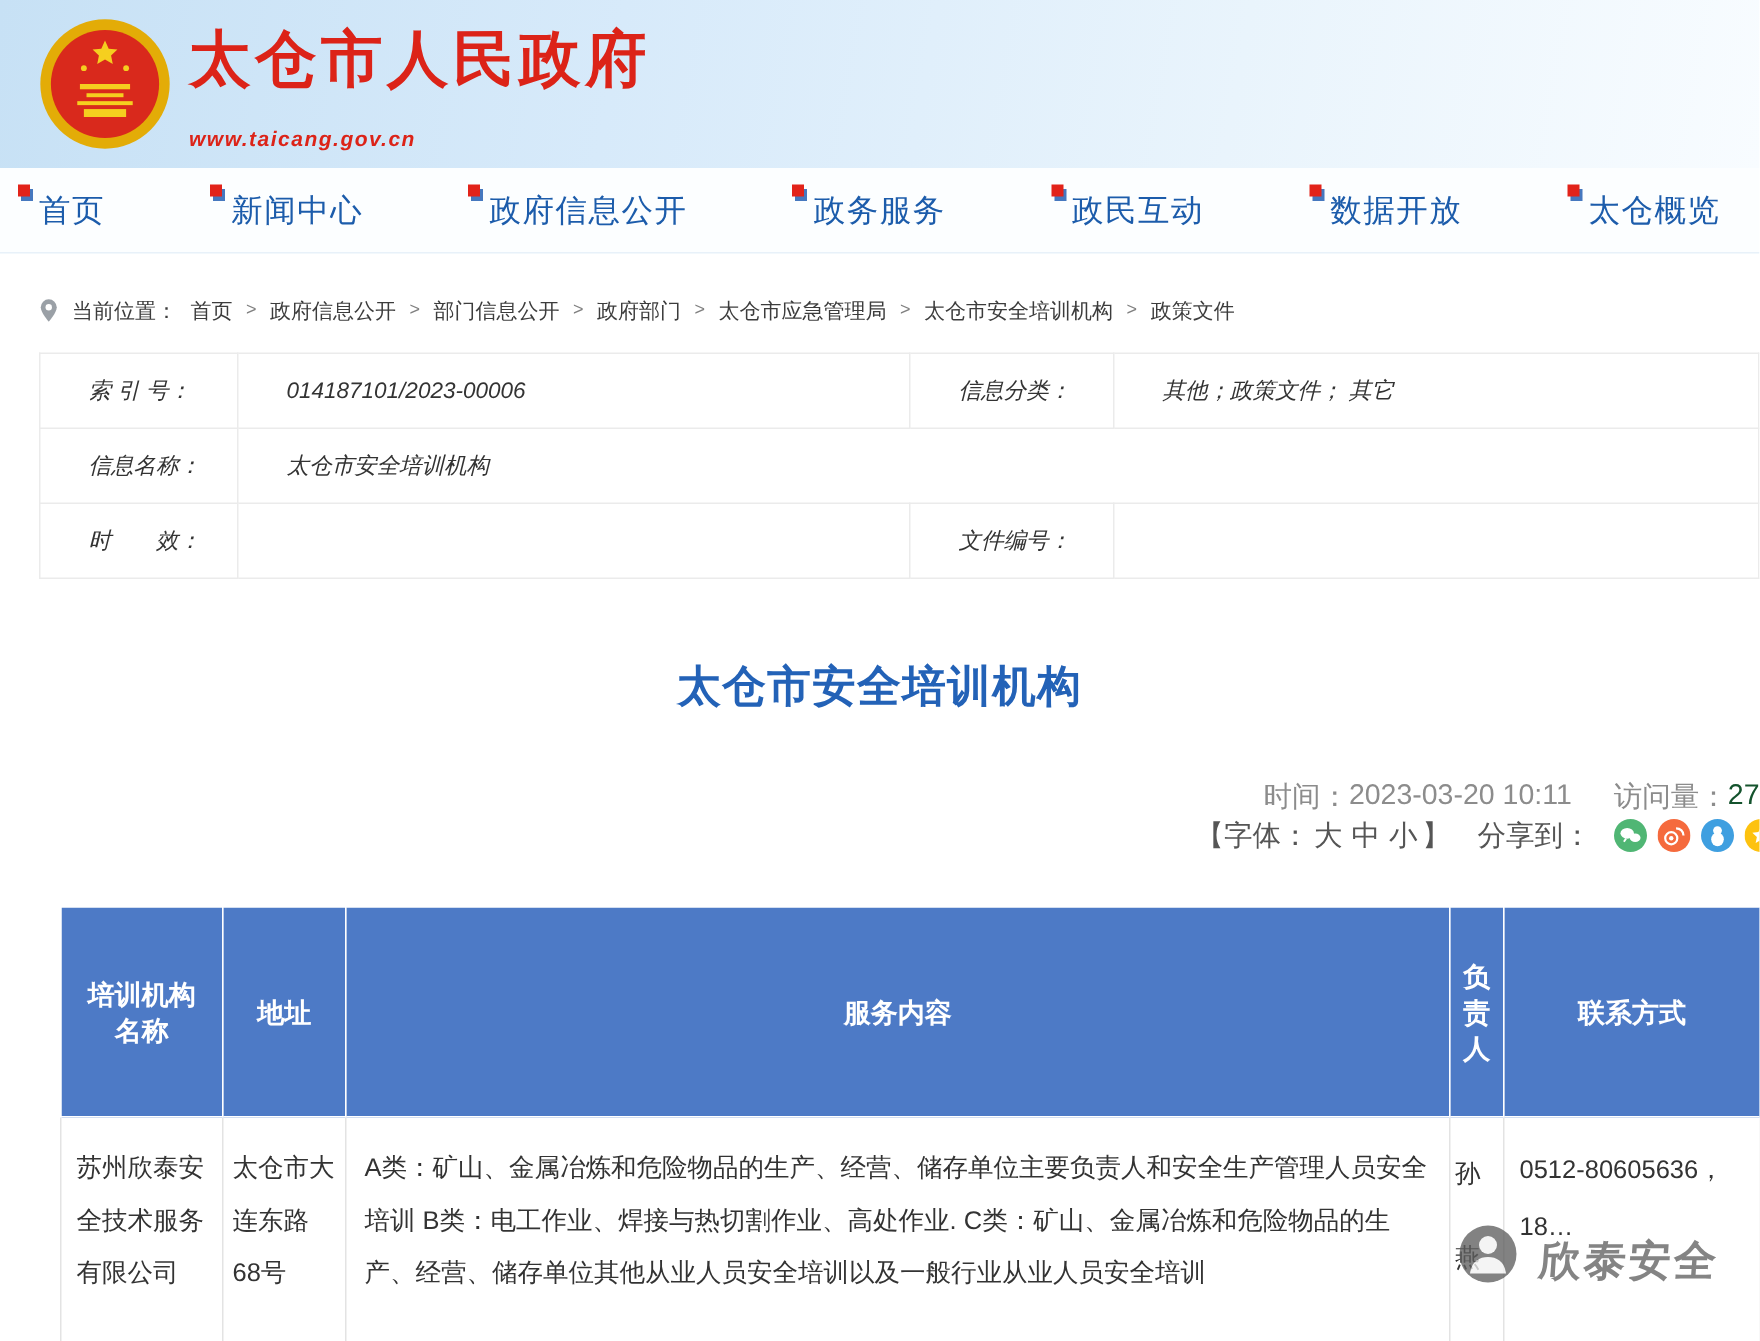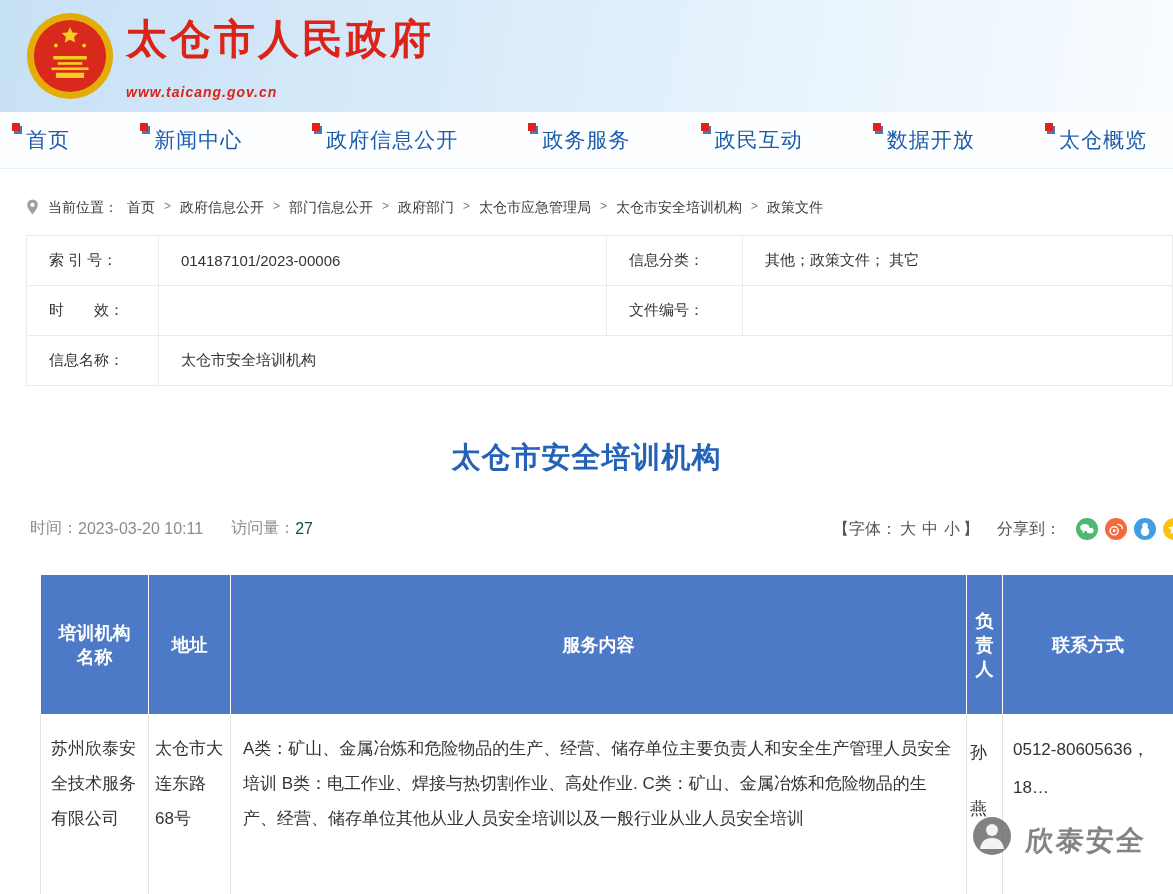--- a/index.html
+++ b/index.html
@@ -37,29 +37,29 @@
     display: flex; align-items: flex-start; gap: 9px;
     padding: 30px 0 0 26px; font-size: 14px; color: #3c3c3c;
   }
   .crumb { cursor: pointer; }
   .crumb-sep { color: #808080; font-size: 12px; }
 
   
   .info-table { border-collapse: collapse; table-layout: fixed; width: 1147px; margin: 18px 0 0 26px; }
   .info-table td {
     border: 1px solid #ebebeb; height: 50px; font-size: 15px; color: #333;
-    padding: 0 22px; white-space: nowrap; overflow: hidden;
+    padding: 0 32px; white-space: nowrap; overflow: hidden; font-style: italic;
   }
   td.ilabel  { width: 132px; }
   td.ival1   { width: 448px; }
   td.ilabel2 { width: 136px; }
 
   
   .article-title { text-align: center; margin-top: 52px; font-size: 29px; font-weight: bold; color: #2362b7; letter-spacing: 1px; }
-  .meta { display: flex; justify-content: space-between; align-items: flex-start; margin: 40px 0 0 30px; font-size: 16px; color: #8c8c8c; }
+  .meta { display: flex; justify-content: space-between; align-items: flex-end; margin: 40px 0 0 30px; font-size: 19px; color: #8c8c8c; flex-direction: column; }
   .meta-left { display: flex; align-items: center; }
   .visits-label { margin-left: 28px; }
   .visits-num { color: #14532d; }
   .meta-right { display: flex; align-items: center; color: #555; margin-right: -12px; }
   .fs-option { cursor: pointer; margin: 0 3px; }
   .share-label { margin-left: 18px; margin-right: 8px; }
   .share-icon { width: 22px; height: 22px; margin-left: 7px; cursor: pointer; display: block; }
   .share-icons { display: flex; align-items: center; }
 
   
@@ -165,28 +165,28 @@
 
 <table class="info-table">
   <tbody>
     <tr>
       <td class="ilabel">索 引 号：</td>
       <td class="ival1">014187101/2023-00006</td>
       <td class="ilabel2">信息分类：</td>
       <td>其他；政策文件； 其它</td>
     </tr>
     <tr>
+      <td class="ilabel">信息名称：</td>
+      <td colspan="3">太仓市安全培训机构</td>
+    </tr>
+    <tr>
       <td class="ilabel">时　　效：</td>
       <td class="ival1"></td>
       <td class="ilabel2">文件编号：</td>
       <td></td>
-    </tr>
-    <tr>
-      <td class="ilabel">信息名称：</td>
-      <td colspan="3">太仓市安全培训机构</td>
     </tr>
   </tbody>
 </table>
 
 <div class="article-title">太仓市安全培训机构</div>
 
 <div class="meta">
   <div class="meta-left">
     <span>时间：</span>
     <span>2023-03-20 10:11</span>

